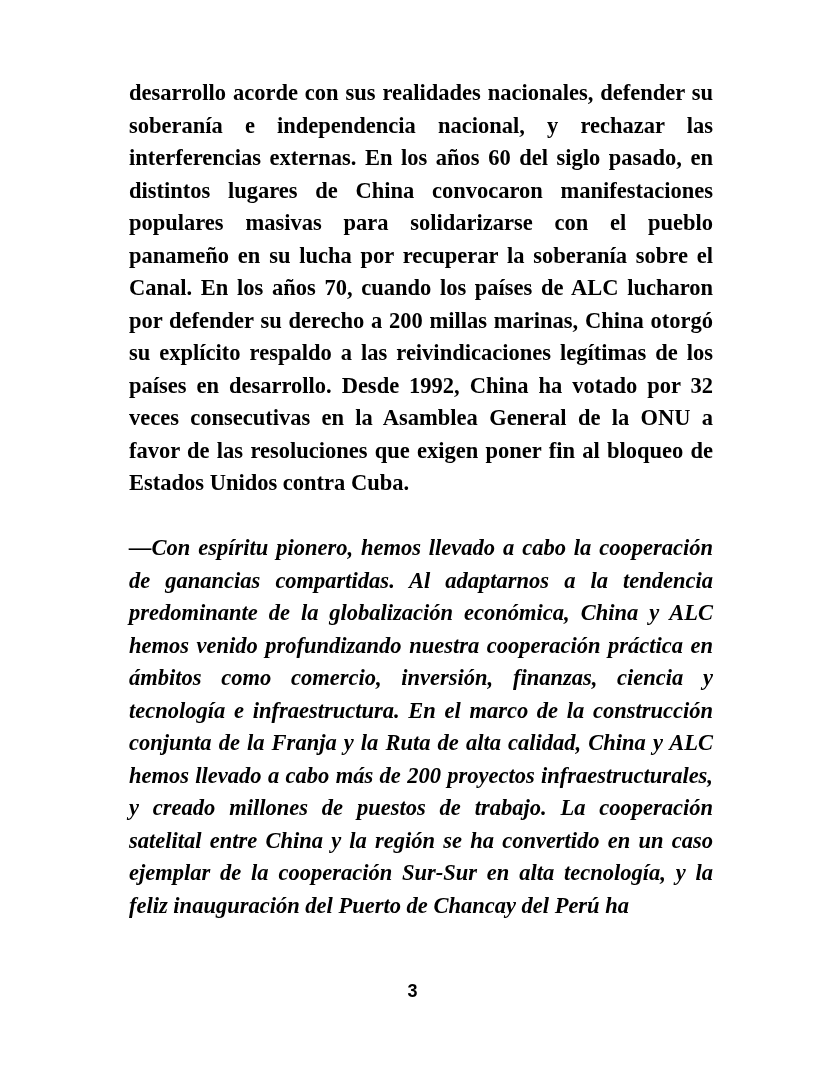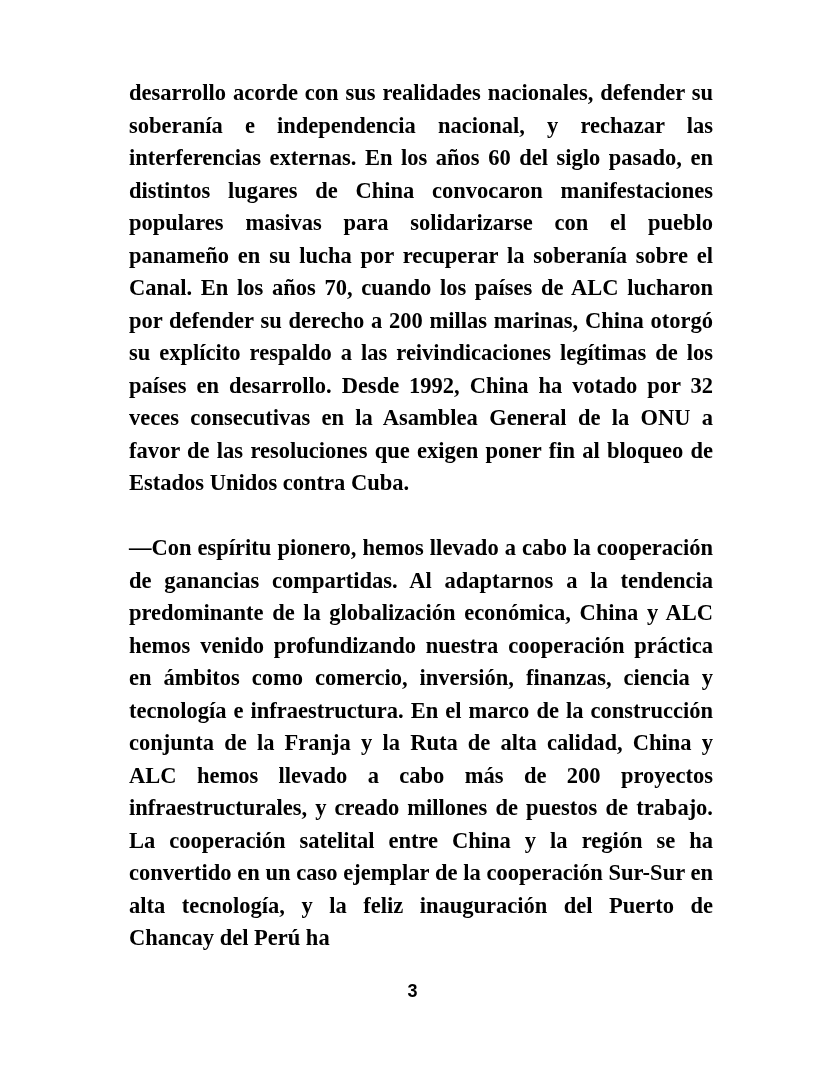--- a/index.html
+++ b/index.html
@@ -27,20 +27,21 @@
     text-align: justify;
     color: #000000;
     margin-left: 8px;
   }
   .para {
     margin: 0;
     padding: 0;
   }
   .para + .para {
     margin-top: 32.5px;
+    font-style: italic;
   }
   .page-number {
     position: absolute;
     left: 0;
     right: 0;
     top: 980px;
     text-align: center;
     font-family: "Liberation Sans", "DejaVu Sans", sans-serif;
     font-weight: bold;
     font-size: 18px;

